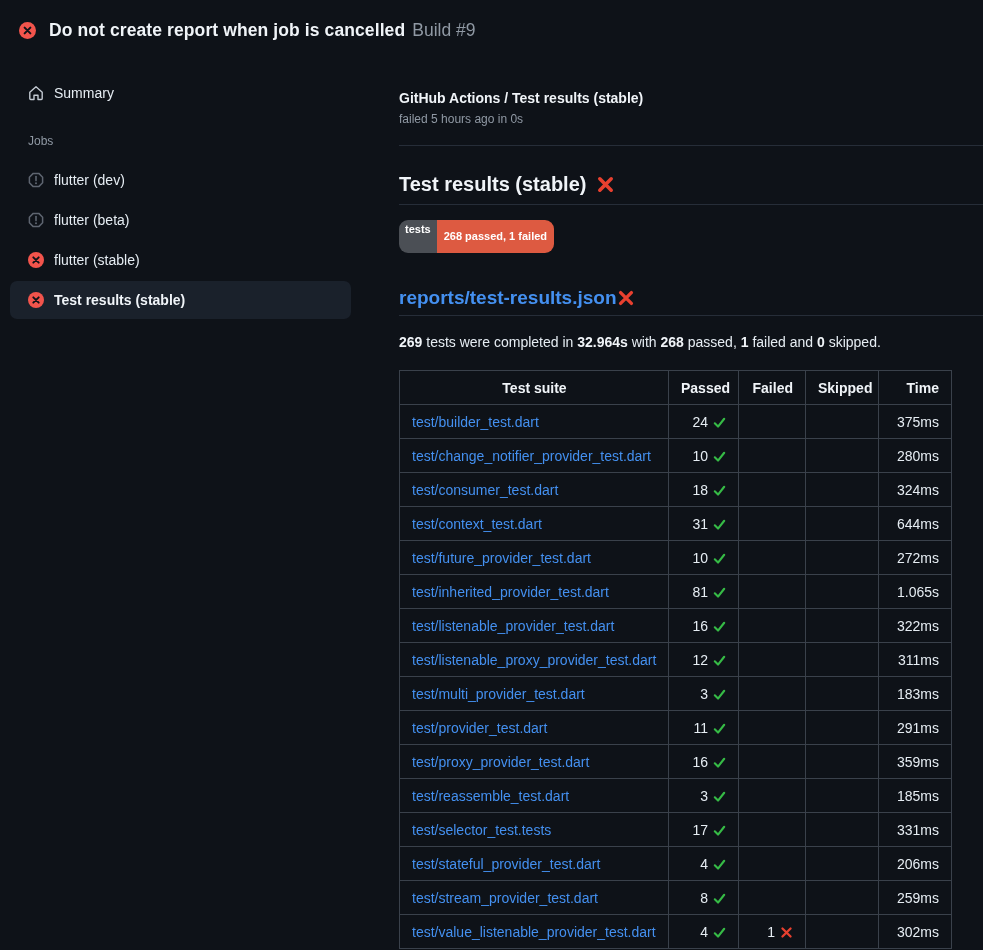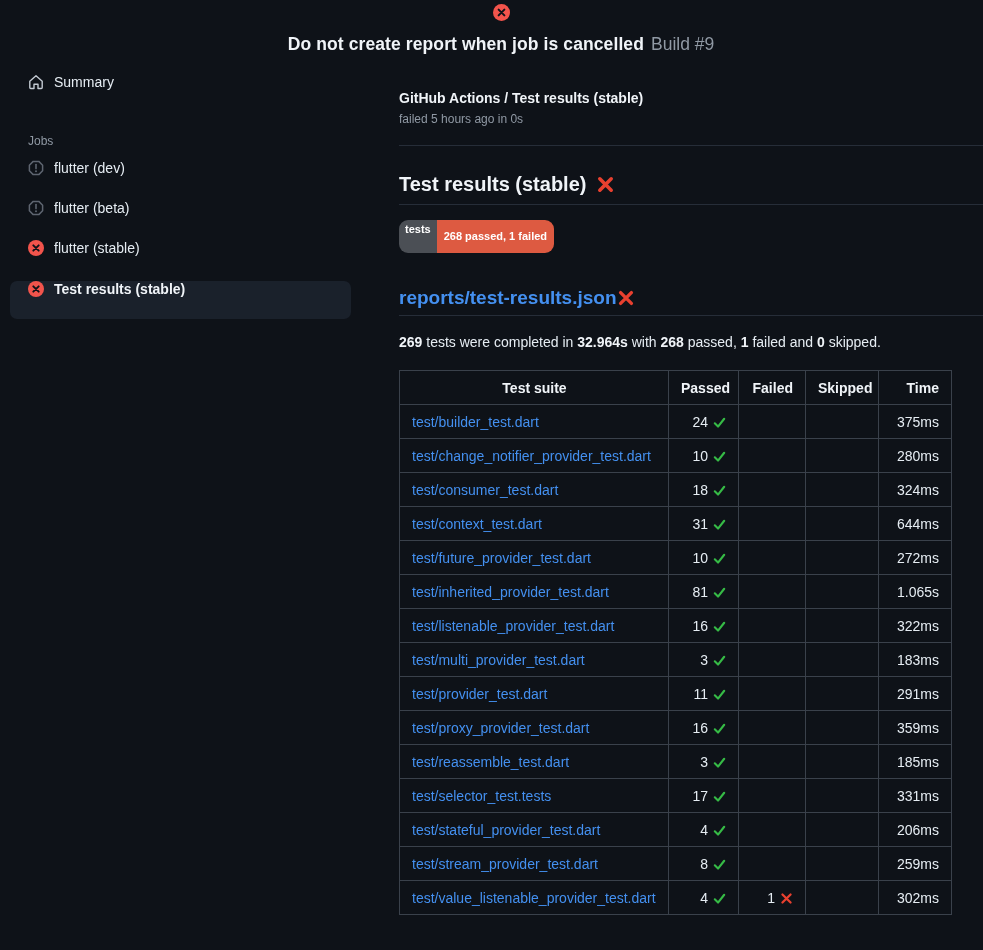--- a/index.html
+++ b/index.html
@@ -18,28 +18,28 @@
     --badge-red:#dd5a41;
   }
   *{box-sizing:border-box;margin:0;padding:0;}
   body{
     width:983px;height:950px;overflow:hidden;
     background:var(--bg);color:var(--text);
     font-family:"Liberation Sans",sans-serif;
   }
   svg{display:block;}
   
-  .app-header{height:56px;display:flex;align-items:center;gap:13px;padding:4px 0 0 19px;flex-direction:column;}
+  .app-header{height:56px;display:flex;align-items:center;gap:13px;padding:4px 0 0 19px;}
   .header-title{font-size:17.5px;font-weight:700;color:var(--text-bright);letter-spacing:.1px;}
   .header-build{font-size:17.5px;font-weight:400;color:var(--muted);margin-left:7px;}
   
   .layout{display:flex;align-items:flex-start;}
   .sidebar{flex:0 0 399px;width:399px;padding-top:18px;}
   .side-item{
-    display:flex;align-items:flex-start;gap:10px;height:38px;width:341px;
+    display:flex;align-items:center;gap:10px;height:38px;width:341px;
     margin:0 0 0 10px;padding-left:18px;border-radius:7px;
     font-size:14px;color:var(--text);cursor:pointer;
   }
   .jobs-label{margin:22px 0 12px 28px;font-size:12px;color:var(--muted);}
   .job-item{height:40px;}
   .job-item.selected{background:var(--selected-bg);font-weight:700;color:var(--text-bright);height:38px;margin-top:1px;margin-bottom:1px;}
   .icon16{width:16px;height:16px;flex:0 0 16px;}
   
   .main{flex:1;padding-top:33px;}
   .breadcrumb{font-size:14px;font-weight:700;color:var(--text-bright);line-height:18px;}
@@ -243,20 +243,29 @@
           <tr>
             <td class="suite"><a class="suite-link">test/listenable_provider_test.dart</a></td>
             <td class="num"><span>16</span><span class="mark"><svg viewBox="0 0 16 16">
     <path d="M2.2 9 L6.2 13 L13.8 3.4" stroke="#36bb46" stroke-width="2.6" stroke-linecap="round" stroke-linejoin="round" fill="none"></path>
   </svg></span></td>
             <td class="num"></td>
             <td class="num"></td>
             <td class="num">322ms</td>
           </tr>
           <tr>
+            <td class="suite"><a class="suite-link">test/listenable_proxy_provider_test.dart</a></td>
+            <td class="num"><span>12</span><span class="mark"><svg viewBox="0 0 16 16">
+    <path d="M2.2 9 L6.2 13 L13.8 3.4" stroke="#36bb46" stroke-width="2.6" stroke-linecap="round" stroke-linejoin="round" fill="none"></path>
+  </svg></span></td>
+            <td class="num"></td>
+            <td class="num"></td>
+            <td class="num">311ms</td>
+          </tr>
+          <tr>
             <td class="suite"><a class="suite-link">test/multi_provider_test.dart</a></td>
             <td class="num"><span>3</span><span class="mark"><svg viewBox="0 0 16 16">
     <path d="M2.2 9 L6.2 13 L13.8 3.4" stroke="#36bb46" stroke-width="2.6" stroke-linecap="round" stroke-linejoin="round" fill="none"></path>
   </svg></span></td>
             <td class="num"></td>
             <td class="num"></td>
             <td class="num">183ms</td>
           </tr>
           <tr>
             <td class="suite"><a class="suite-link">test/provider_test.dart</a></td>

